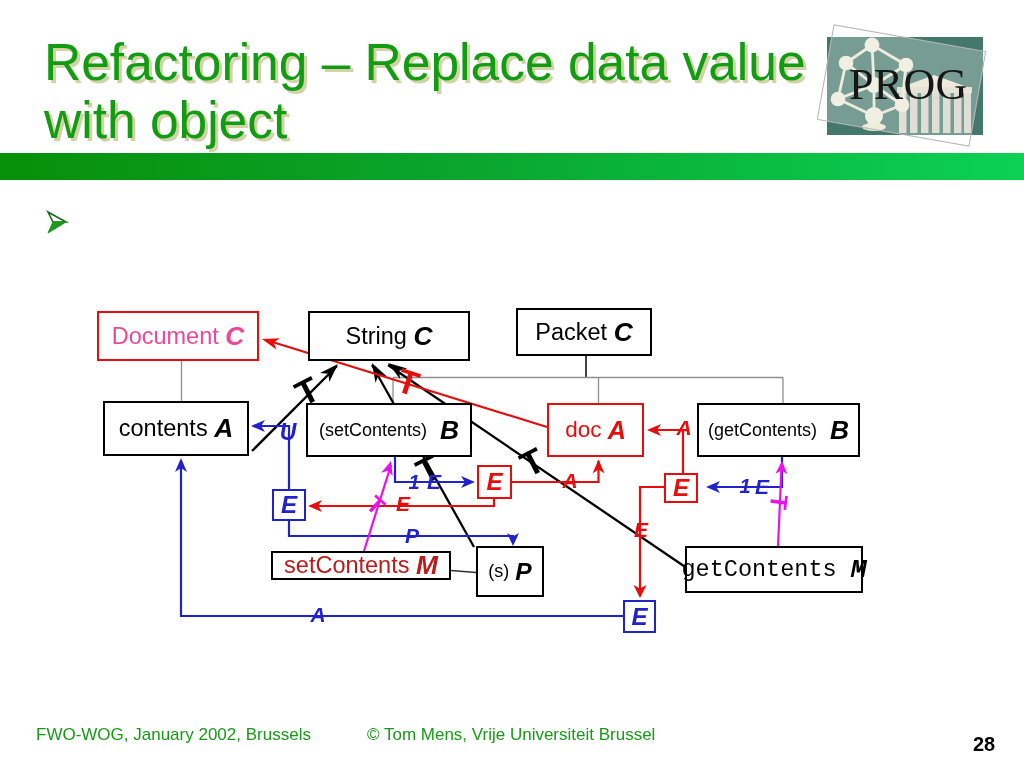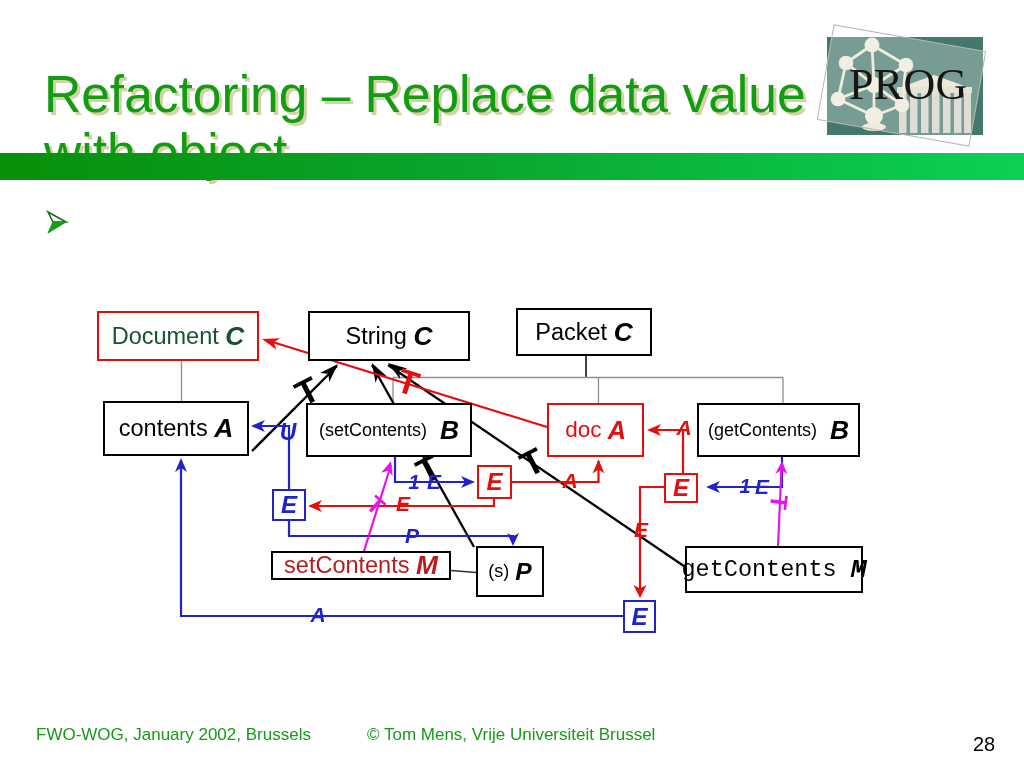--- a/index.html
+++ b/index.html
@@ -4,21 +4,21 @@
 * { margin:0; padding:0; box-sizing:border-box; }
 html,body { width:1024px; height:768px; background:#fff; overflow:hidden;
   font-family:"Liberation Sans", sans-serif; }
 #slide { position:relative; width:1024px; height:768px; }
 .bx { position:absolute; border:2.2px solid; background:#fff; display:flex;
   align-items:center; justify-content:center; white-space:nowrap; z-index:2; }
 .bx i { font-weight:bold; font-style:italic; font-size:1.12em; }
 .lb { position:absolute; font-weight:bold; font-style:italic; z-index:3;
   transform:translate(-50%,-50%); white-space:nowrap; }
 #title { position:absolute; left:44px; top:33px; font-size:51.5px; line-height:58px;
-  color:#129c12; text-shadow:3px 3px 0 #d2d2a6; letter-spacing:0px;margin-top:32px; }
+  color:#129c12; text-shadow:3px 3px 0 #d2d2a6; letter-spacing:0px; }
 #bar { position:absolute; left:0; top:153px; width:1024px; height:27px;
   background:linear-gradient(90deg,#079009 0%, #0aa52d 45%, #0bd155 100%); }
 #bullet { position:absolute; left:84px; top:204px; font-size:35px; letter-spacing:-0.3px; color:#169b16; }
 .foot { position:absolute; top:725px; font-size:17px; color:#189a18; }
 </style></head>
 <body>
 <div id="slide">
 <div id="title">Refactoring – Replace data value<br>with object</div>
 <div id="bar"></div>
 <svg style="position:absolute;left:45px;top:210px;z-index:1" width="26" height="26" viewBox="0 0 26 26">
@@ -63,21 +63,21 @@
 <polygon points="391.0,461.0 392.7,476.1 388.1,470.7 381.2,472.7" fill="#e813e8"></polygon>
 <line x1="778" y1="547" x2="781.5" y2="467" stroke="#e813e8" stroke-width="2.2"></line>
 <polygon points="782.0,461.0 787.4,474.3 781.6,470.3 775.4,473.7" fill="#e813e8"></polygon>
 <text x="307" y="391" transform="rotate(-27 307 391)" fill="#000000" font-family="Liberation Sans, sans-serif" font-size="35px" font-weight="bold" text-anchor="middle" dominant-baseline="central">T</text>
 <text x="428" y="469" transform="rotate(-27 428 469)" fill="#000000" font-family="Liberation Sans, sans-serif" font-size="35px" font-weight="bold" text-anchor="middle" dominant-baseline="central">T</text>
 <text x="532" y="462" transform="rotate(-27 532 462)" fill="#000000" font-family="Liberation Sans, sans-serif" font-size="35px" font-weight="bold" text-anchor="middle" dominant-baseline="central">T</text>
 <text x="408" y="382" transform="rotate(18 408 382)" fill="#e60d0d" font-family="Liberation Sans, sans-serif" font-size="34px" font-weight="bold" text-anchor="middle" dominant-baseline="central">T</text>
 <text x="376" y="505" transform="rotate(42 376 505)" fill="#e813e8" font-family="Liberation Sans, sans-serif" font-size="24px" font-weight="bold" text-anchor="middle" dominant-baseline="central">T</text>
 <text x="779" y="502" transform="rotate(97 779 502)" fill="#e813e8" font-family="Liberation Sans, sans-serif" font-size="24px" font-weight="bold" text-anchor="middle" dominant-baseline="central">T</text>
 </svg>
-<div class="bx" style="left:97px;top:311px;width:162px;height:50px;border-color:#e60d0d;color:#14532d;font-size:23.5px;">Document&nbsp;<i>C</i></div>
+<div class="bx" style="left:97px;top:311px;width:162px;height:50px;border-color:#e60d0d;color:#ec4899;font-size:23.5px;">Document&nbsp;<i>C</i></div>
 <div class="bx" style="left:308px;top:311px;width:162px;height:50px;border-color:#000000;color:#000000;font-size:23.5px;">String&nbsp;<i>C</i></div>
 <div class="bx" style="left:516px;top:308px;width:136px;height:48px;border-color:#000000;color:#000000;font-size:23.5px;">Packet&nbsp;<i>C</i></div>
 <div class="bx" style="left:103px;top:401px;width:146px;height:55px;border-color:#000000;color:#000000;font-size:23.5px;">contents&nbsp;<i>A</i></div>
 <div class="bx" style="left:306px;top:403px;width:166px;height:54px;border-color:#000000;color:#000000;font-size:23.5px;"><span style="font-size:18px">(setContents)</span>&nbsp;&nbsp;<i>B</i></div>
 <div class="bx" style="left:547px;top:403px;width:97px;height:54px;border-color:#e60d0d;color:#e60d0d;font-size:22.5px;">doc&nbsp;<i>A</i></div>
 <div class="bx" style="left:697px;top:403px;width:163px;height:54px;border-color:#000000;color:#000000;font-size:23.5px;"><span style="font-size:18px">(getContents)</span>&nbsp;&nbsp;<i>B</i></div>
 <div class="bx" style="left:271px;top:551px;width:180px;height:29px;border-color:#000000;color:#b91c1c;font-size:23.5px;">setContents&nbsp;<i>M</i></div>
 <div class="bx" style="left:476px;top:546px;width:68px;height:51px;border-color:#000000;color:#000000;font-size:22px;"><span style="font-size:18px">(s)</span>&nbsp;<i>P</i></div>
 <div class="bx" style="left:685px;top:546px;width:178px;height:47px;border-color:#000000;color:#000000;font-size:23.5px;font-family:Liberation Mono, monospace;">getContents&nbsp;<i>M</i></div>
 <div class="bx" style="left:477px;top:465px;width:35px;height:34px;border-color:#e60d0d;color:#e60d0d;font-size:21.5px;">
@@ -146,13 +146,13 @@
           <circle cx="902" cy="105" r="7.3"></circle>
 <circle cx="874" cy="116" r="9"></circle>
 </g>
 </g>
 </svg>
 <div style="position:absolute;left:824px;top:37px;width:155px;height:97px;background:rgba(255,255,255,0.27);transform:rotate(10deg);z-index:3;"></div>
 <div style="position:absolute;left:849px;top:59px;width:130px;z-index:5;font-family:'Liberation Serif',serif;font-size:44px;color:#161616;letter-spacing:0.3px;">PROG</div>
 
 <div class="foot" style="left:36px;">FWO-WOG, January 2002, Brussels</div>
 <div class="foot" style="left:367px;">© Tom Mens, Vrije Universiteit Brussel</div>
-<div class="foot" style="left:973px;top:733px;color:#000;font-weight:normal;font-size:20px;">28</div>
+<div class="foot" style="left:973px;top:733px;color:#000;font-weight:bold;font-size:20px;">28</div>
 </div>
 </body></html>

